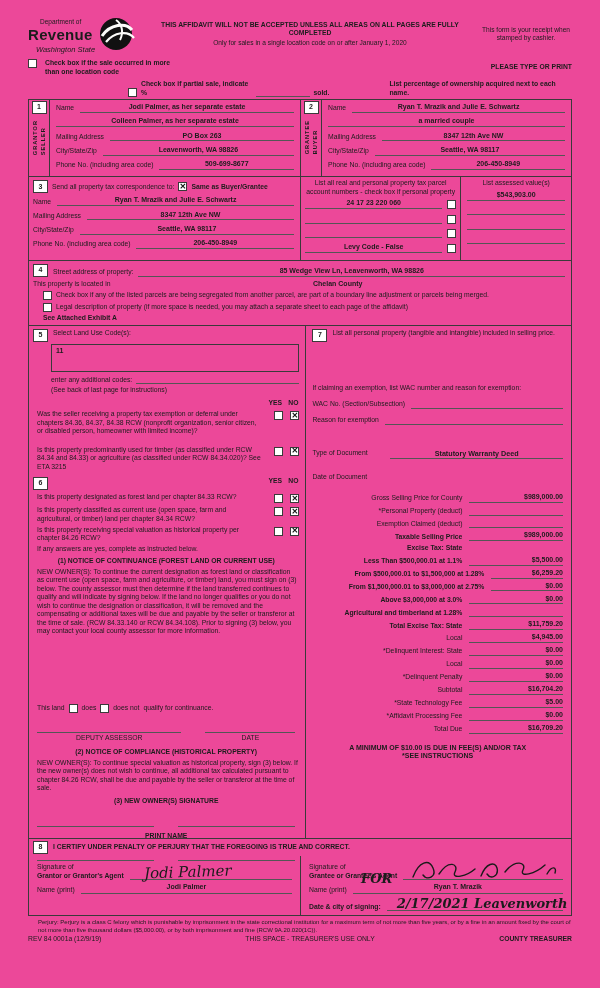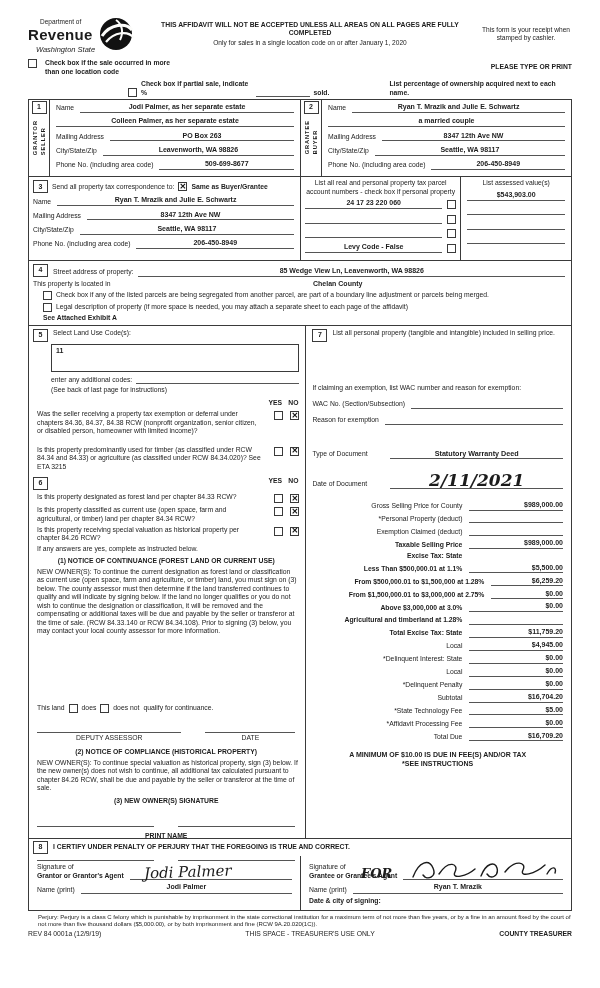--- a/index.html
+++ b/index.html
@@ -1,16 +1,16 @@
 <!DOCTYPE html>
 <html><head>
 <meta charset="utf-8">
 <style>
   html,body { margin:0; padding:0; background:#ddd; }
-  .page { position:relative; width:600px; height:988px; background:#ffffff; margin:0 auto;
+  .page { position:relative; width:600px; height:988px; background:#ec4899; margin:0 auto;
           font-family:"Liberation Sans",sans-serif; color:#1c1c1c; font-size:6.8px; line-height:1.25;
           box-sizing:border-box; padding:18px 28px 0 28px; overflow:hidden; }
   .b { font-weight:bold; }
   .cb { display:inline-block; width:7px; height:7px; border:1px solid #3a3a3a; background:#fff;
         position:relative; vertical-align:middle; flex:none; }
   .cb.checked::after { content:"\2715"; position:absolute; left:0; top:-1.5px; font-size:8px; font-weight:bold; color:#111; }
   .numbox { display:inline-flex; align-items:center; justify-content:center; width:13px; height:11px;
             border:1px solid #3a3a3a; font-weight:bold; font-size:7px; background:#fff; flex:none; }
   
   .hdr { display:flex; }
@@ -79,21 +79,21 @@
   .sigpair { display:flex; gap:24px; margin-top:10px; padding:0 4px; }
   .sigpair .sp { flex:1; }
   .sline { border-bottom:1px solid #555; min-height:9px; }
   .scap { text-align:center; margin-top:1px; }
   .s6head { display:flex; }
   
   .s7head { display:flex; gap:5px; }
   .exempt { margin-top:42px; }
   .wacrow { display:flex; align-items:flex-end; gap:6px; margin-top:7px; }
   .wacrow .wline { flex:1; border-bottom:1px solid #555; min-height:8px; }
-  .docrow { display:flex; align-items:flex-end; gap:6px; margin-top:16px; }
+  .docrow { display:flex; align-items:center; gap:6px; margin-top:16px; }
   .docrow .dlab { width:72px; flex:none; }
   .docrow .dval { flex:1; border-bottom:1px solid #555; text-align:center; font-weight:bold; font-size:7.2px; min-height:9px; }
   .hand { font-family:"DejaVu Serif",serif; font-style:italic; font-weight:bold; }
   .docdate .dval { font-size:17px; line-height:.9; border-bottom:1px solid #555; }
   .fees { margin-top:12px; }
   .frow { display:flex; align-items:flex-end; margin-bottom:3.2px; }
   .flab2 { width:150px; flex:none; text-align:right; padding-right:7px; }
   .fval2 { flex:1; border-bottom:1px solid #555; text-align:right; font-weight:bold; font-size:7px; min-height:8.5px; }
   .frow.subhead { margin:2px 0 3px; }
   .frow.subhead .flab2 { font-weight:bold; }
@@ -434,21 +434,20 @@
             <span>Reason for exemption</span>
             <span class="wline"></span>
           </div>
 
         <div class="docrow" style="margin-top:24px;">
           <span class="dlab">Type of Document</span>
           <span class="dval">Statutory Warranty Deed</span>
         </div>
         <div class="docrow docdate" style="margin-top:14px;">
           <span class="dlab">Date of Document</span>
-          <span class="dval hand">2/11/2021</span>
         </div>
 
         <div class="fees">
           <div class="frow">
               <span class="flab2">Gross Selling Price for County</span>
               <span class="fval2">$989,000.00</span>
             </div>
           <div class="frow">
               <span class="flab2">*Personal Property (deduct)</span>
               <span class="fval2"></span>
@@ -563,20 +562,23 @@
               </svg>
             </span>
           </div>
           <div class="s8row">
             <span class="s8lab">Name (print)</span>
             <span class="s8line s8print">Ryan T. Mrazik</span>
           </div>
           <div class="s8row" style="position:relative;">
             <span class="handsm forword" style="left:52px; bottom:26px;">FOR</span>
             <span class="s8lab b">Date &amp; city of signing:</span>
+            <span class="s8line" style="height:13px;">
+              <span class="handsm" style="position:absolute; left:10px; bottom:0;">2/17/2021 Leavenworth</span>
+            </span>
           </div>
         </div>
       </div>
     </div>
   </div>
 
   <div class="perjury">Perjury: Perjury is a class C felony which is punishable by imprisonment in the state correctional institution for a maximum term of not more than five years, or by a fine in an amount fixed by the court of not more than five thousand dollars ($5,000.00), or by both imprisonment and fine (RCW 9A.20.020(1C)).</div>
   <div class="footrow">
     <span class="rev">REV 84 0001a (12/9/19)</span>
     <span class="space">THIS SPACE - TREASURER'S USE ONLY</span>

